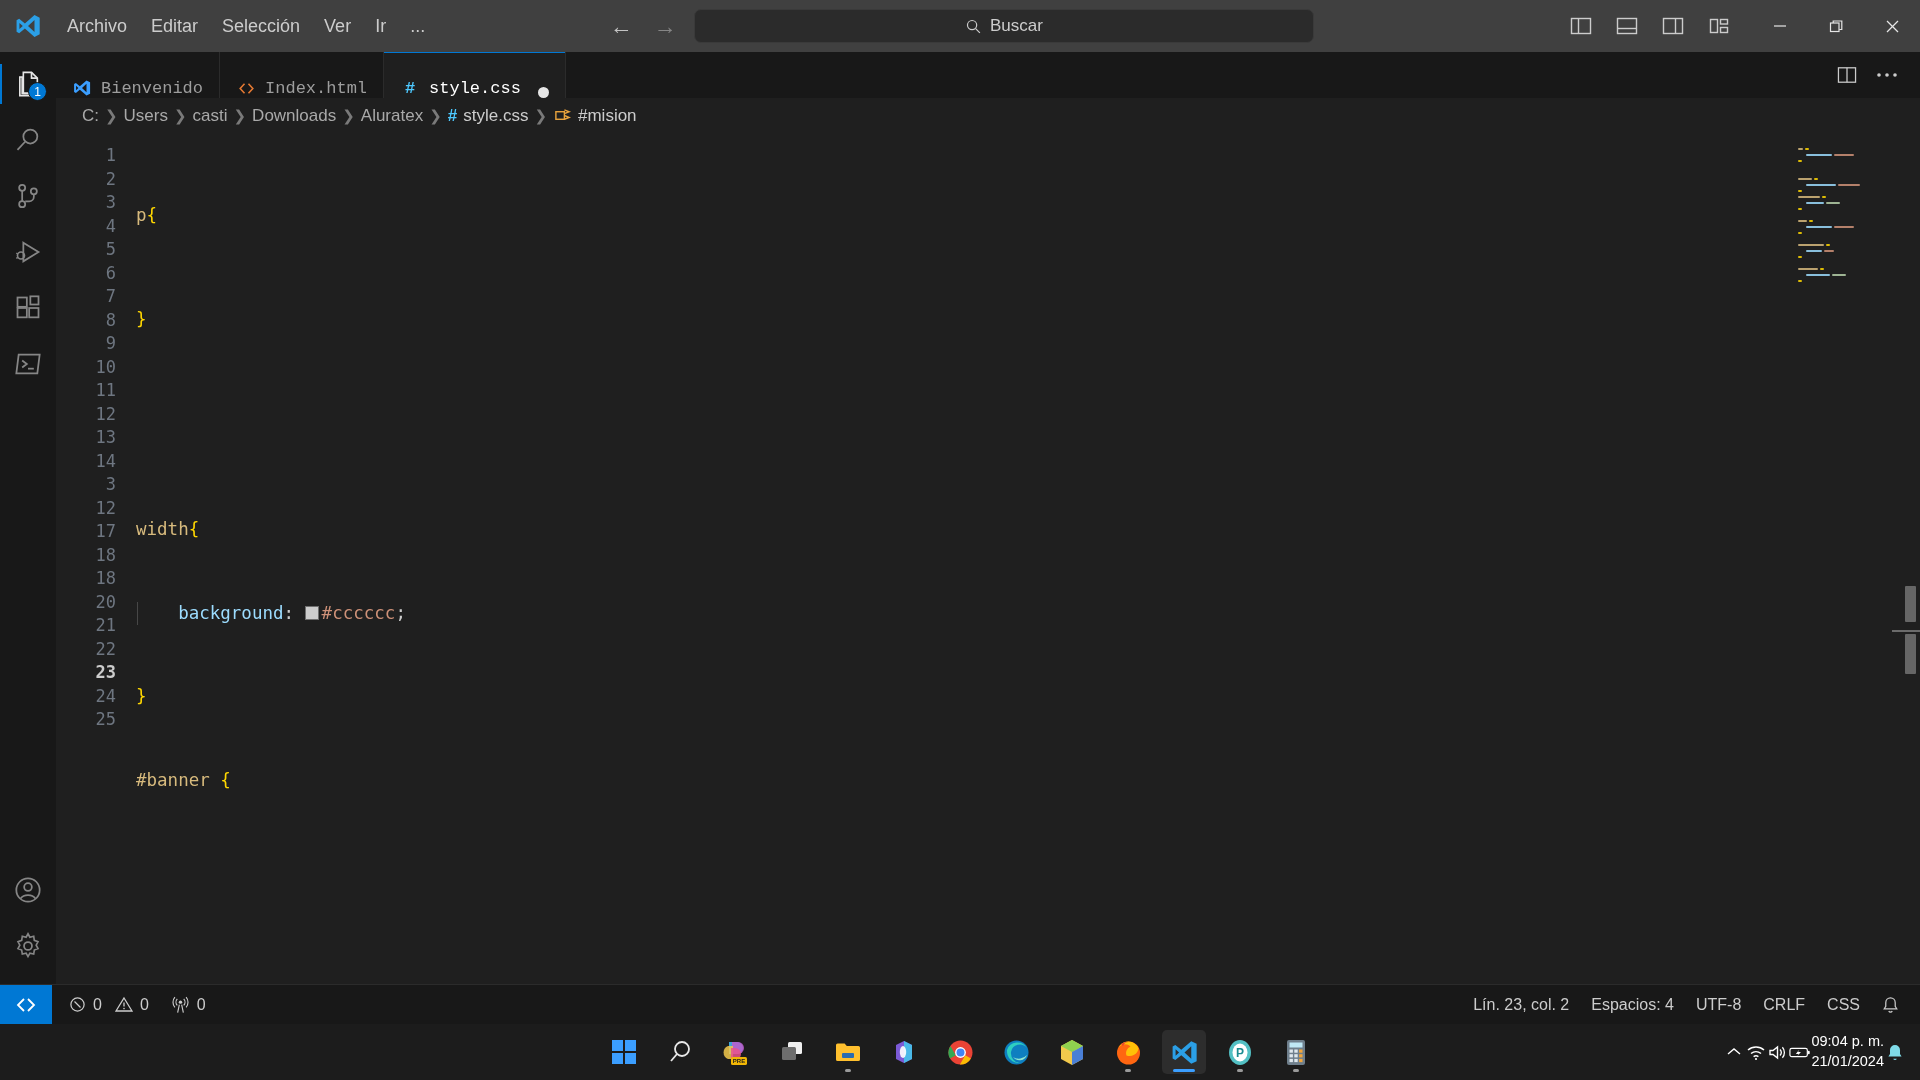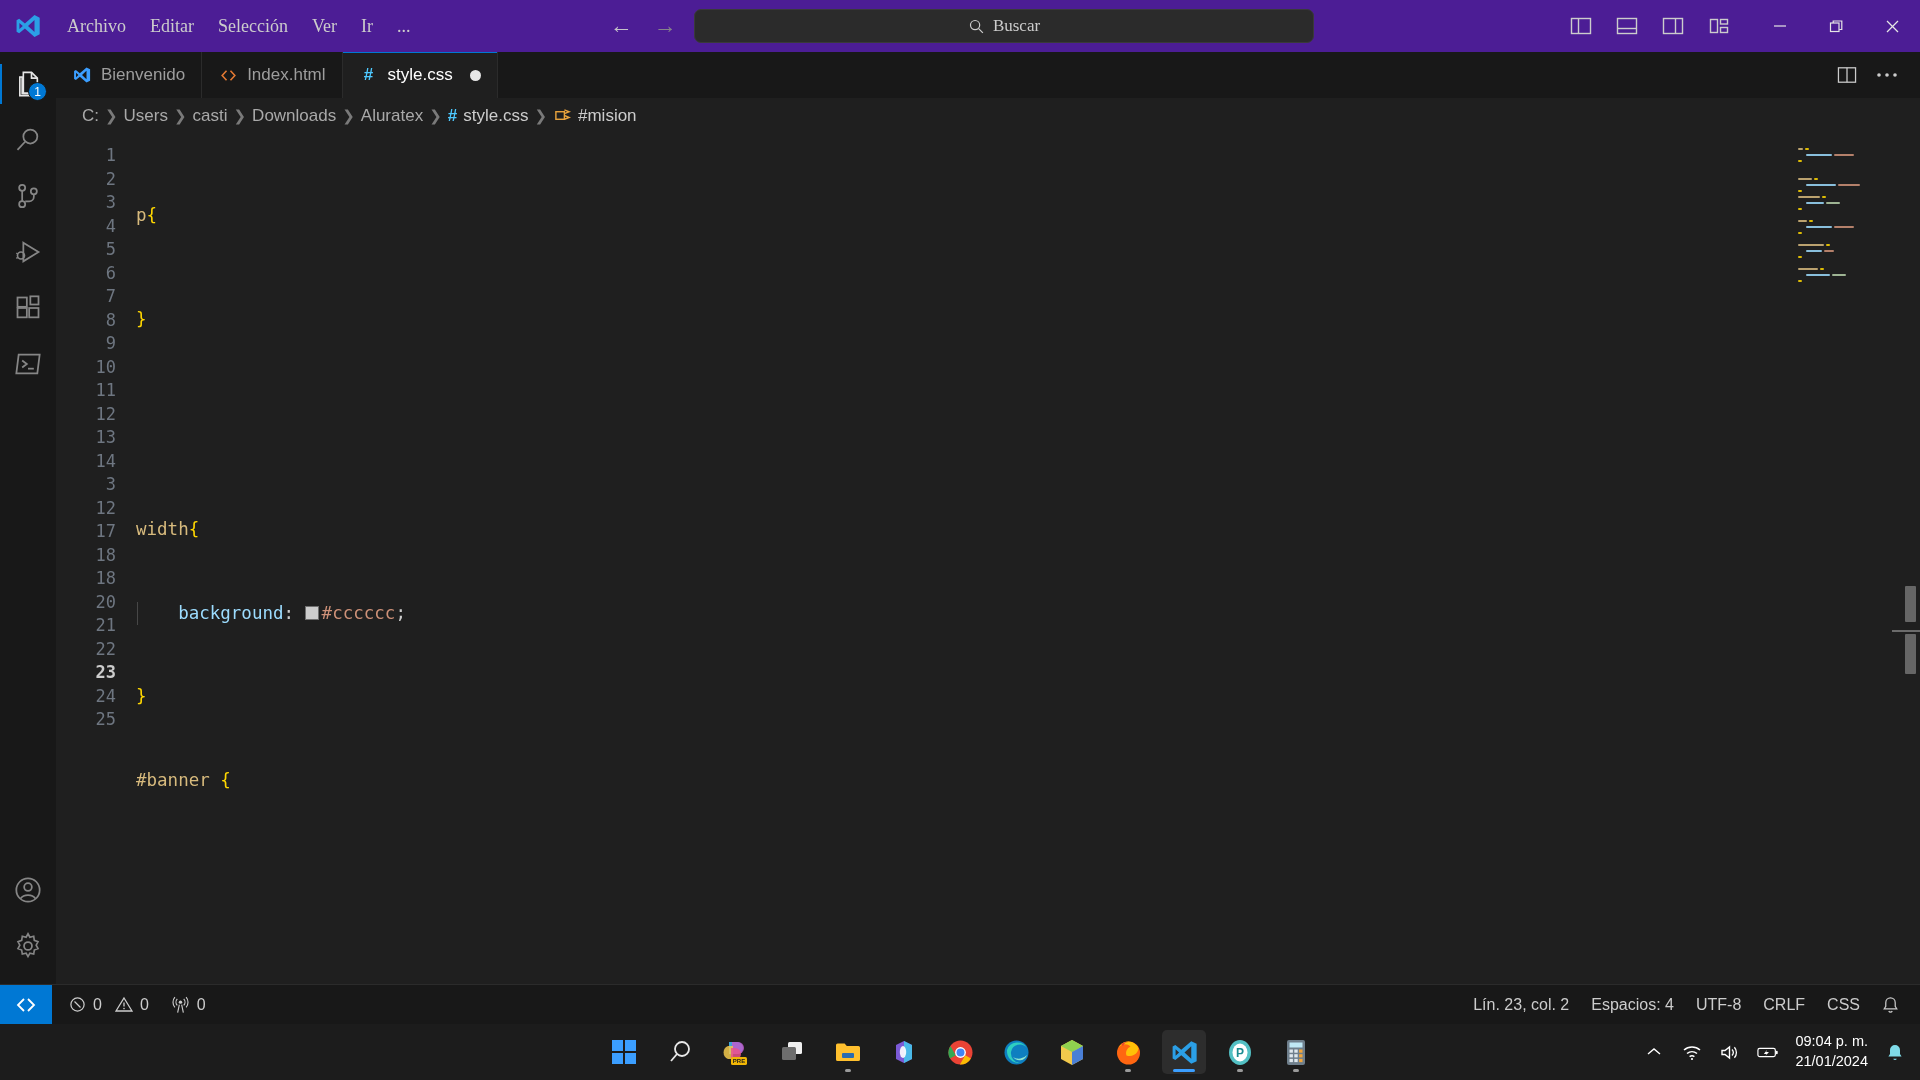--- a/index.html
+++ b/index.html
@@ -6,22 +6,22 @@
   html, body {
     width: 1920px; height: 1080px;
     background: #1f1f1f;
     font-family: "Liberation Sans", sans-serif;
     overflow: hidden;
   }
   .app { position: relative; width: 1920px; height: 1080px; display: flex; flex-direction: column; }
 
   
   .titlebar {
-    height: 52px; background: #4c1d95; display: flex; align-items: center;
-    flex: 0 0 52px; position: relative; font-family: Liberation Serif, serif;
+    height: 52px; background: #404040; display: flex; align-items: center;
+    flex: 0 0 52px; position: relative;
   }
   .tb-logo { width: 56px; display: flex; align-items: center; justify-content: center; }
   .tb-logo svg { width: 26px; height: 26px; }
   .menu { display: flex; align-items: center; gap: 2px; }
   .menu-item {
     color: #cccccc; font-size: 18px; padding: 5px 11px; border-radius: 5px;
     white-space: nowrap; cursor: default;
   }
   .tb-center {
     position: absolute; left: 0; right: 0; display: flex; align-items: center;
@@ -66,23 +66,23 @@
     border: 1px solid #181818;
   }
   .aspacer { flex: 1 1 auto; }
 
   
   .editorgroup { flex: 1 1 auto; display: flex; flex-direction: column; min-width: 0; background: #1f1f1f; }
 
   .tabsrow { height: 46px; background: #181818; display: flex; align-items: stretch; flex: 0 0 46px; }
   .tabs { display: flex; align-items: stretch; }
   .tab {
-    display: flex; align-items: center; gap: 9px; padding: 0 16px; min-width: 120px;
+    display: flex; align-items: flex-end; gap: 9px; padding: 0 16px; min-width: 120px;
     background: #181818; color: #9d9d9d; font-size: 17px; border-right: 1px solid #2b2b2b;
-    position: relative; white-space: nowrap;
+    position: relative; white-space: nowrap; font-family: Liberation Mono, monospace;
   }
   .tab.active {
     background: #1f1f1f; color: #ffffff;
   }
   .tab.active::before {
     content: ""; position: absolute; left: 0; right: 0; top: 0; height: 1px; background: #0078d4;
   }
   .tab .ticon { width: 20px; height: 20px; display: flex; align-items: center; justify-content: center; flex: 0 0 20px; }
   .tab .dirty { width: 11px; height: 11px; border-radius: 50%; background: #e6e6e6; margin-left: 8px; }
   .tabsright { margin-left: auto; display: flex; align-items: center; gap: 6px; padding-right: 16px; color: #cccccc; }
@@ -171,21 +171,21 @@
   .tapp.running::after {
     content: ""; position: absolute; bottom: 2px; left: 50%; transform: translateX(-50%);
     width: 6px; height: 3px; border-radius: 2px; background: #9a9a9a;
   }
   .tapp.active { background: #2d2d2d; }
   .tapp.active::after {
     content: ""; position: absolute; bottom: 2px; left: 50%; transform: translateX(-50%);
     width: 22px; height: 3px; border-radius: 2px; background: #3b9eff;
   }
   .tray {
-    margin-left: auto; display: flex; align-items: center; gap: 16px; padding-right: 14px;
+    margin-left: auto; display: flex; align-items: center; gap: 0; padding-right: 14px;
     color: #ffffff; font-size: 14px;
   }
   .tray-icon { width: 22px; height: 22px; display: flex; align-items: center; justify-content: center; }
   .clock { text-align: right; line-height: 1.35; font-size: 14.5px; color: #ffffff; }
 </style>
 </head>
 <body>
 
 <div class="app">
 

